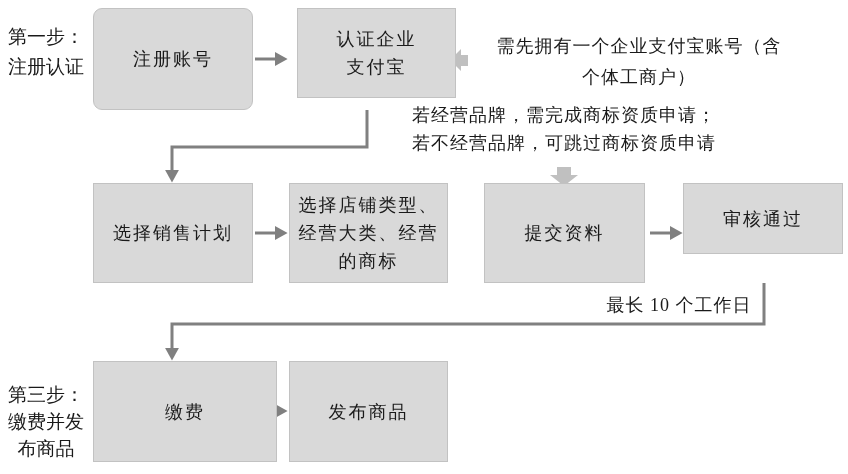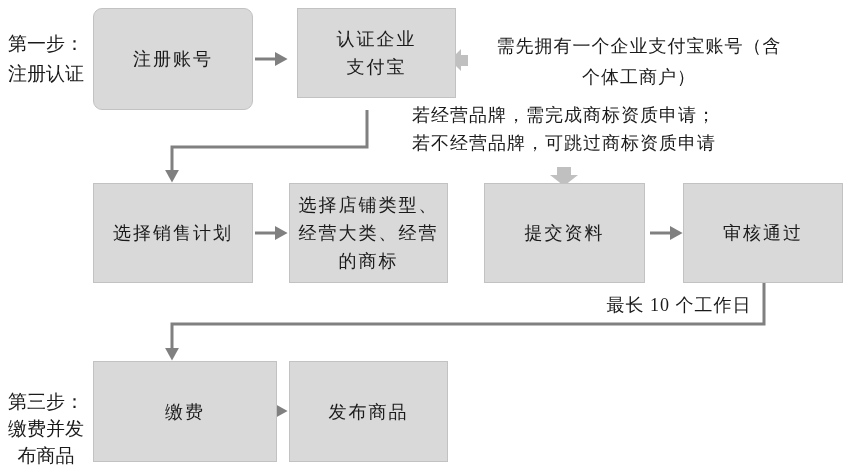--- a/index.html
+++ b/index.html
@@ -32,35 +32,34 @@
     white-space: pre-line;
   }
   .step-label {
     position: absolute;
     left: 3px;
     width: 86px;
     text-align: center;
     font-size: 19px;
     line-height: 30px;
     white-space: pre-line;
-    margin-top: 7px;
   }
   .note {
     position: absolute;
     font-size: 18px;
     letter-spacing: 1px;
     white-space: pre-line;
   }
   
   .b-register   { left: 93px;  top: 8px;   width: 160px; height: 102px; border-radius: 9px; }
   .b-alipay     { left: 297px; top: 8px;   width: 159px; height: 90px; }
   .b-salesplan  { left: 93px;  top: 183px; width: 160px; height: 100px; }
   .b-shoptype   { left: 289px; top: 183px; width: 159px; height: 100px; line-height: 28px; }
   .b-submit     { left: 484px; top: 183px; width: 161px; height: 100px; }
-  .b-review     { left: 683px; top: 183px; width: 160px; height: 100px; }
+  .b-review     { left: 683px; top: 183px; width: 160px; height: 71px; }
   .b-payfee     { left: 93px;  top: 361px; width: 184px; height: 101px; }
   .b-publish    { left: 289px; top: 361px; width: 159px; height: 101px; }
 
   .l-step1 { top: 22px;  line-height: 30px; }
   .l-step2 { top: 206px; line-height: 30px; }
   .l-step3 { top: 381px; line-height: 27px; }
 
   .n-alipay    { left: 464px; top: 31px;  width: 350px; line-height: 31px; text-align: center; }
   .n-trademark { left: 412px; top: 101px; width: 410px; line-height: 28px; text-align: left; }
   .n-duration  { left: 596px; top: 293px; width: 166px; text-align: center; }

